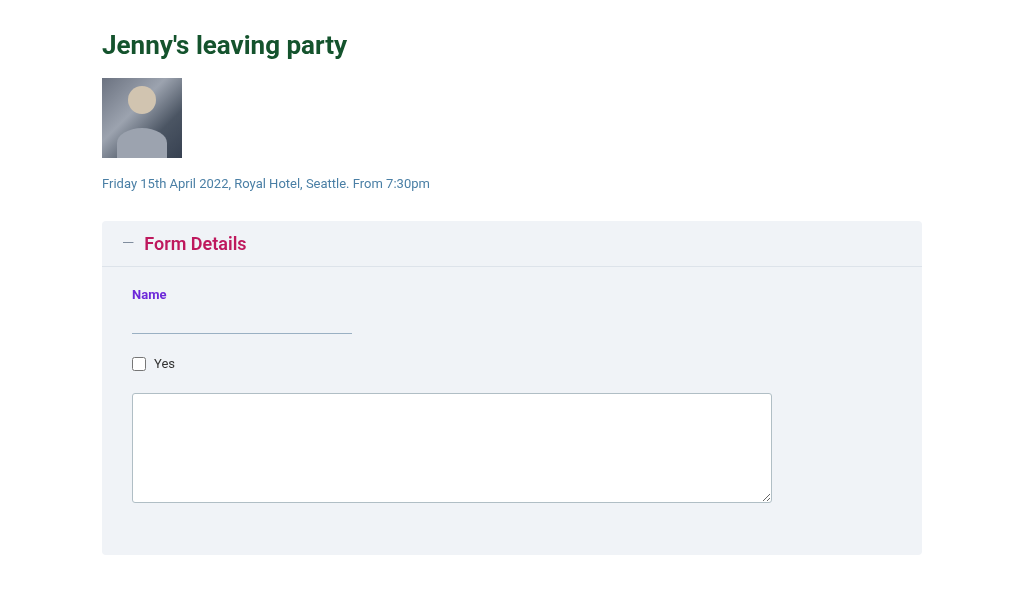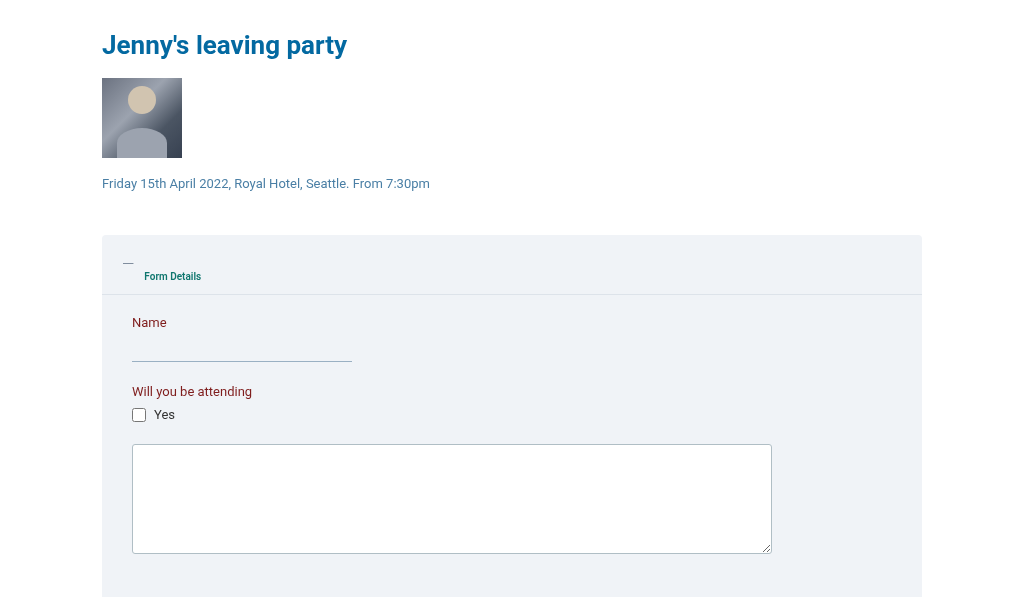--- a/index.html
+++ b/index.html
@@ -17,21 +17,21 @@
 
     .page-wrapper {
       max-width: 900px;
       margin: 0 auto;
       padding: 30px 40px;
     }
 
     .event-title {
       font-size: 26px;
       font-weight: 700;
-      color: #0369a1;
+      color: #14532d;
       margin-bottom: 18px;
     }
 
     .event-image {
       width: 80px;
       height: 80px;
       background: #888;
       margin-bottom: 18px;
       overflow: hidden;
       position: relative;
@@ -68,21 +68,21 @@
       transform: translateX(-50%);
       width: 50px;
       height: 30px;
       border-radius: 50% 50% 0 0;
       background: #9ca3af;
     }
 
     .event-date {
       color: #4a7fa5;
       font-size: 13px;
-      margin-bottom: 44px;
+      margin-bottom: 30px;
     }
 
     .form-section {
       background: #f0f3f7;
       border-radius: 4px;
       margin-bottom: 0;
     }
 
     .form-section-header {
       display: flex;
@@ -93,38 +93,37 @@
 
     .collapse-icon {
       color: #6b7a8d;
       font-size: 16px;
       margin-right: 10px;
       font-weight: 300;
       line-height: 1;
     }
 
     .form-section-title {
-      font-size: 10px;
+      font-size: 18px;
       font-weight: 600;
-      color: #0f766e;
-      margin-top: 24px;
+      color: #be185d;
     }
 
     .form-body {
       padding: 20px 30px 30px 30px;
     }
 
     .form-field {
       margin-bottom: 22px;
     }
 
     .field-label {
-      font-weight: 400;
-      font-size: 13px;
-      color: #7f1d1d;
+      font-weight: 700;
+      font-size: 13px;
+      color: #6d28d9;
       margin-bottom: 8px;
       display: block;
     }
 
     .text-input {
       border: none;
       border-bottom: 1px solid #9ab0c3;
       background: transparent;
       width: 220px;
       padding: 4px 0;
@@ -192,21 +191,20 @@
     </div>
 
     <div class="form-body">
 
       <div class="form-field">
         <label class="field-label">Name</label>
         <input type="text" class="text-input" placeholder="" style="">
       </div>
 
       <div class="form-field">
-        <label class="field-label">Will you be attending</label>
         <div class="radio-group">
           <label class="radio-option">
             <input type="checkbox" name="attending" style="">
             <span>Yes</span>
           </label>
         </div>
       </div>
 
       <div class="form-field">
         <textarea class="textarea-field" style=""></textarea>

